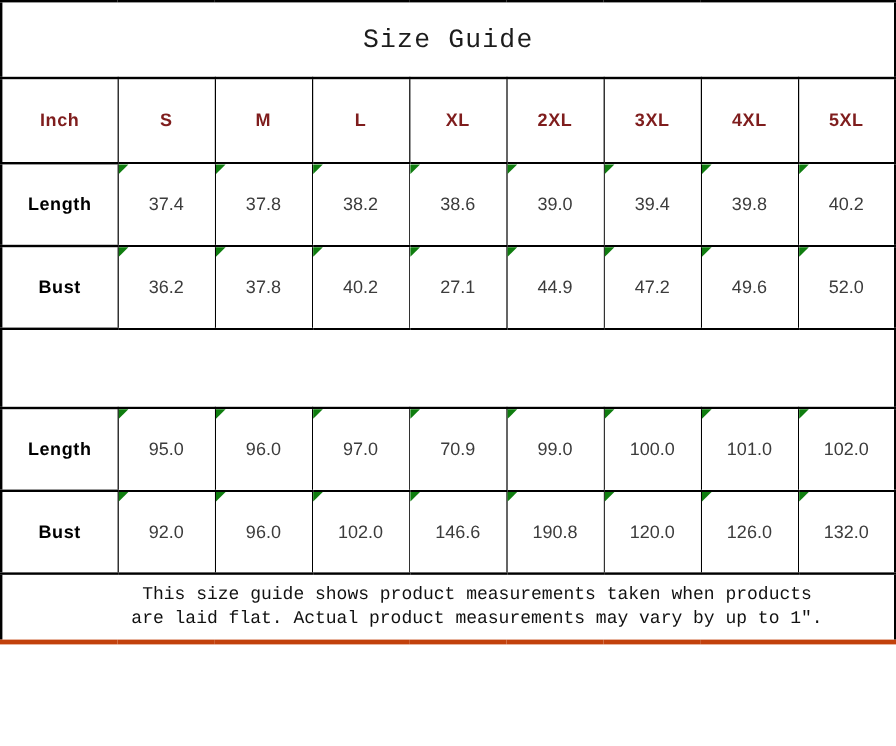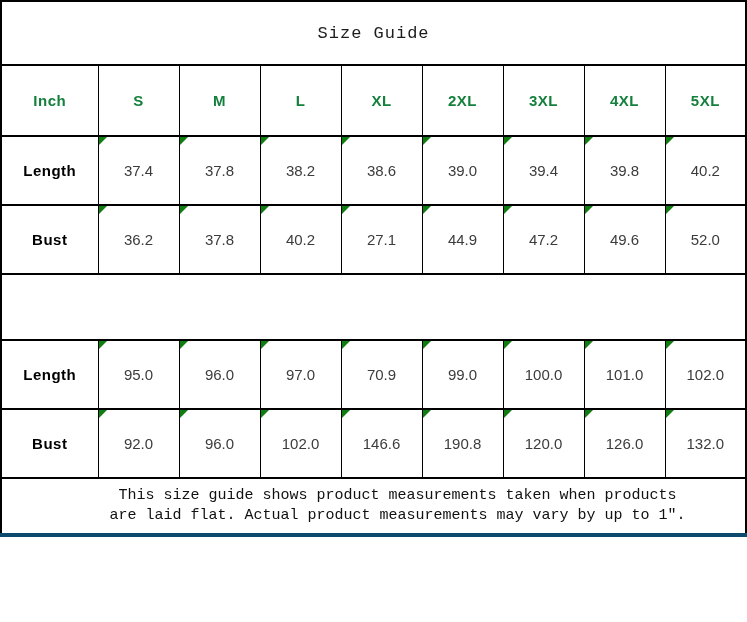--- a/index.html
+++ b/index.html
@@ -30,31 +30,31 @@
     text-align: center;
     vertical-align: middle;
     padding: 0;
     background: #ffffff;
   }
 
   
   tr.r-title td {
     height: 62px;
     font-family: "Liberation Mono", "DejaVu Sans Mono", monospace;
-    font-size: 17px;
+    font-size: 22px;
     letter-spacing: 1px;
     color: #1c1c1c;
   }
 
   
   tr.r-head td {
     height: 69px;
     font-weight: bold;
     font-size: 15px;
-    color: #15803d;
+    color: #7f1d1d;
     letter-spacing: 0.5px;
   }
 
   
   tr.r-vals td { height: 67px; margin-left: 20px; }
   td.lbl {
     font-weight: bold;
     font-size: 15px;
     color: #000000;
     letter-spacing: 0.5px;
@@ -75,21 +75,21 @@
     border-top: 8px solid var(--triangle-color, #0f7d0f);
     border-right: 8px solid transparent;
   }
 
   
   tr.r-gap td { height: 64px; }
 
   
   tr.r-footer td {
     height: 54px;
-    border-bottom: 4px solid #0c4a6e;
+    border-bottom: 4px solid #c2410c;
     font-family: "Liberation Mono", "DejaVu Sans Mono", monospace;
     font-size: 15px;
     color: #111111;
     padding-left: 48px;
   }
   .footer-line {
     line-height: 20px;
     white-space: nowrap;
   }
 </style>

